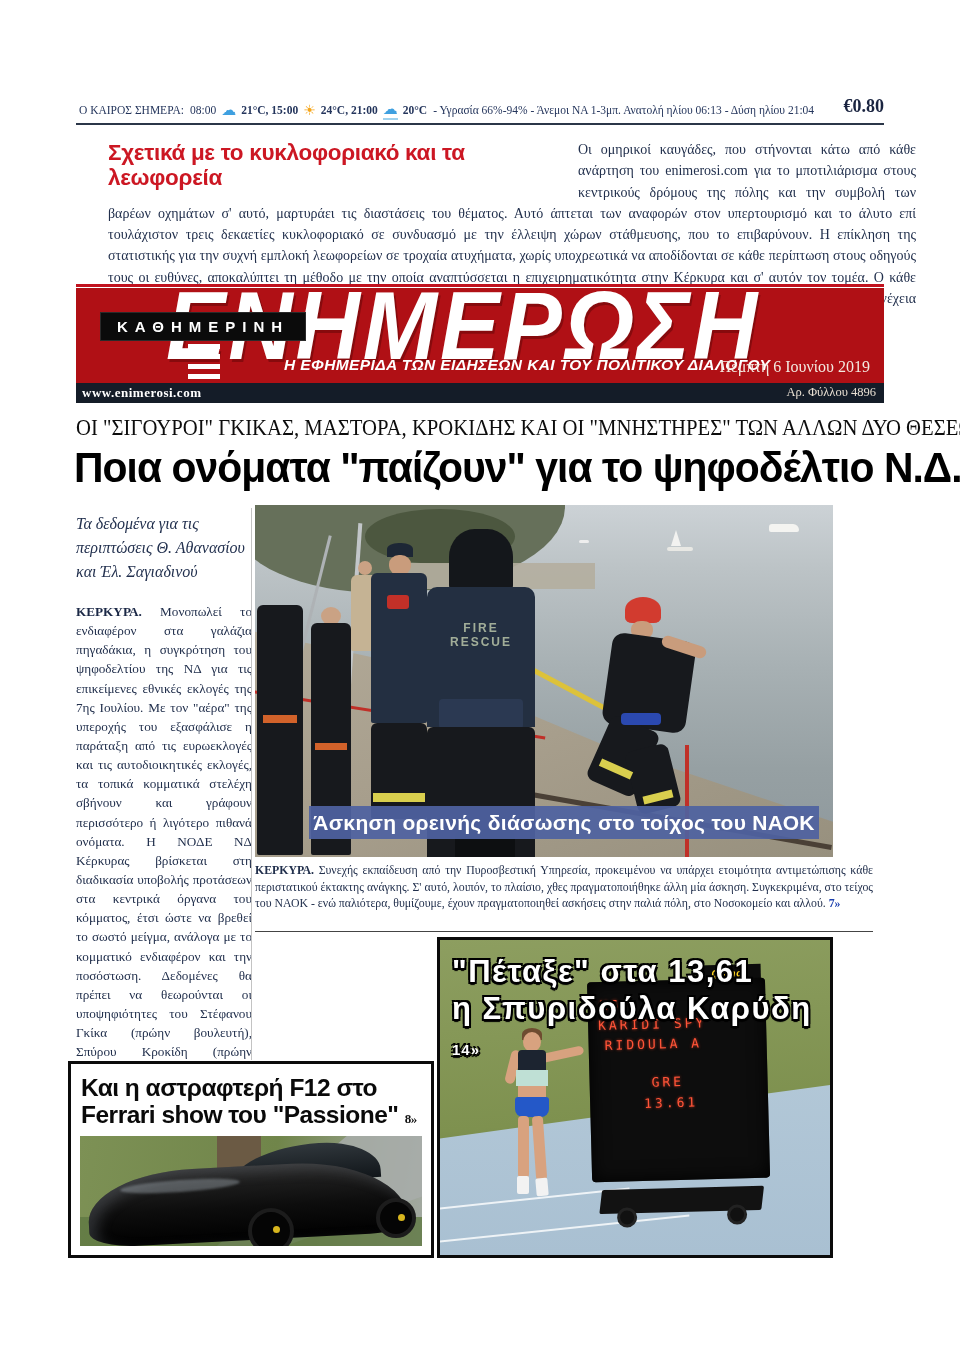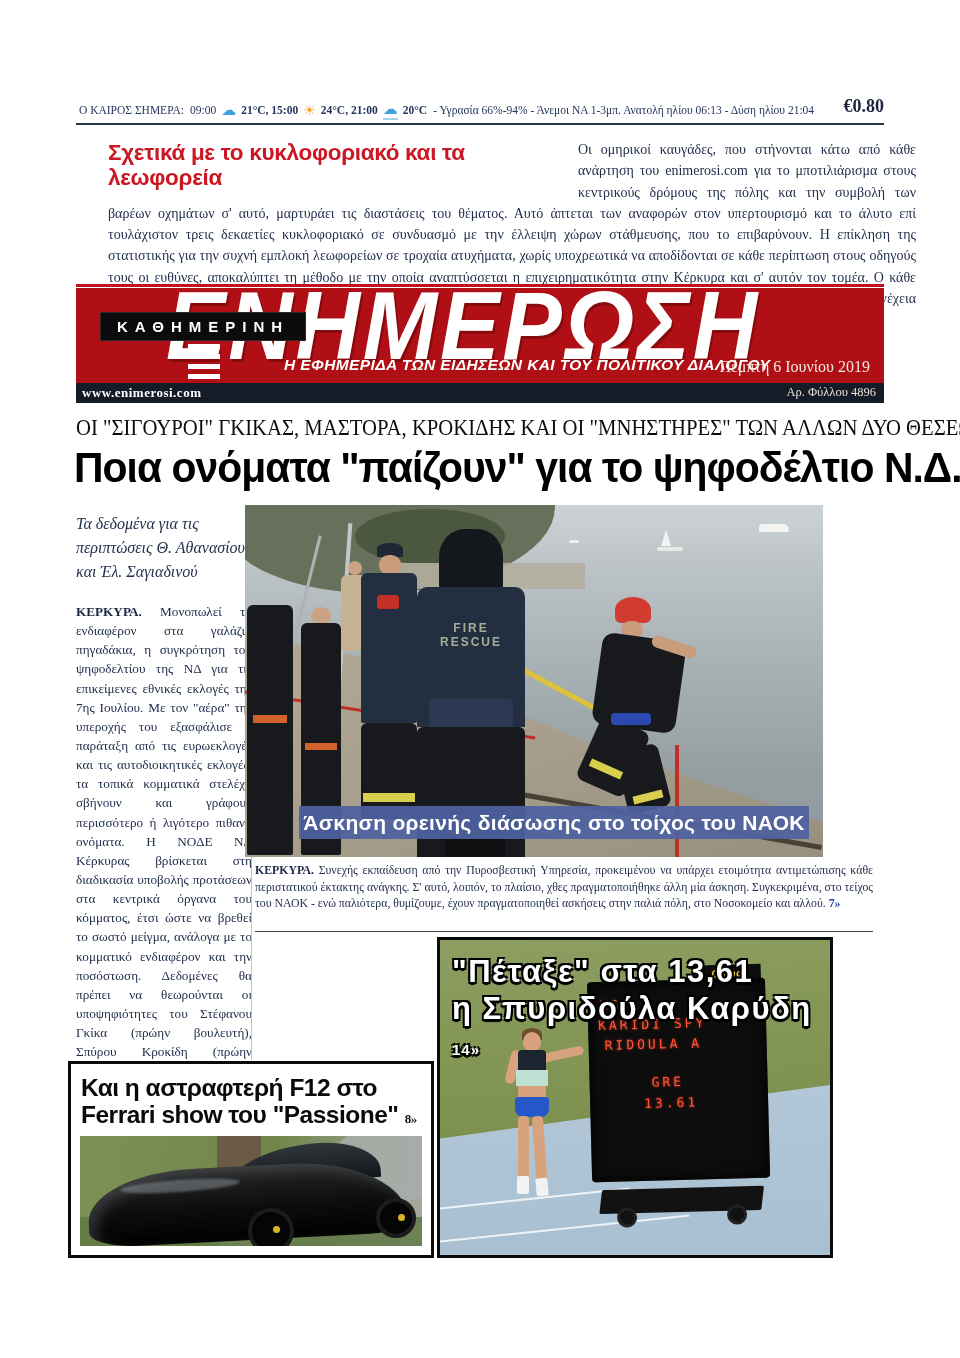--- a/index.html
+++ b/index.html
@@ -45,21 +45,21 @@
         transform-origin:left;white-space:nowrap;}
   
   .leftcol{position:absolute;left:76px;top:512px;width:176px;}
   .deck{font-style:italic;font-size:16px;line-height:1.5;color:#23314f;margin-bottom:18px;}
   .leftbody{font-size:13.2px;line-height:1.45;text-align:justify;color:#22304d;}
   .leftbody b{color:#1b2846;}
   .col-div{position:absolute;left:251px;top:508px;width:1px;height:552px;background:#c3c3c3;}
   .leftrule{width:100%;height:2px;background:#111;margin:10px 0 4px;}
   .leftref{text-align:right;font-size:12.5px;}
   
-  .photo{position:absolute;left:245px;top:505px;width:578px;height:352px;overflow:hidden;
+  .photo{position:absolute;left:255px;top:505px;width:578px;height:352px;overflow:hidden;
          background:linear-gradient(180deg,#ccd2d6 0%,#bcc3c6 18%,#a8b1b4 45%,#96a0a3 75%,#8e989c 100%);}
   .cliff{position:absolute;left:-20px;top:-8px;width:330px;height:96px;background:#66705a;
          border-radius:0 0 55% 45%/0 0 90% 70%;}
   .trees{position:absolute;left:110px;top:4px;width:150px;height:55px;background:#4c573f;border-radius:50%;}
   .fort{position:absolute;left:150px;top:58px;width:190px;height:26px;background:#b4ae9e;opacity:.9;}
   .pave{position:absolute;inset:0;background:linear-gradient(160deg,#b8b09f 0%,#a79e8c 60%,#97907e 100%);
         clip-path:polygon(0 36%,28% 46%,60% 68%,100% 90%,100% 100%,0 100%);}
   .rail{position:absolute;left:120px;top:300px;width:460px;height:5px;background:#4a4036;transform:rotate(10deg);}
   .pole{position:absolute;left:96px;top:18px;width:4px;height:210px;background:#c2c6c9;transform:rotate(4deg);}
   .pole2{position:absolute;left:52px;top:28px;width:3px;height:180px;background:#aeb2b5;transform:rotate(14deg);}
@@ -151,21 +151,21 @@
   .p-black{background:#17191d;}
   .p-navy{background:#232f41;}
 </style>
 </head>
 <body>
 
 <div class="page">
 
   <div class="topbar">
     <span class="wx">Ο ΚΑΙΡΟΣ ΣΗΜΕΡΑ:</span>
-    <span class="wx">09:00</span>
+    <span class="wx">08:00</span>
     <span class="icon-cloud">☁</span>
     <b class="wx">21°C, 15:00</b>
     <span class="icon-sun">☀</span>
     <b class="wx">24°C, 21:00</b>
     <span class="icon-showers">☁</span>
     <b class="wx">20°C</b>
     <span class="wx">- Υγρασία 66%-94% - Άνεμοι ΝΑ 1-3μπ. Ανατολή ηλίου 06:13 - Δύση ηλίου 21:04</span>
     <span class="price">€0.80</span>
   </div>
   <div class="rule-top"></div>

